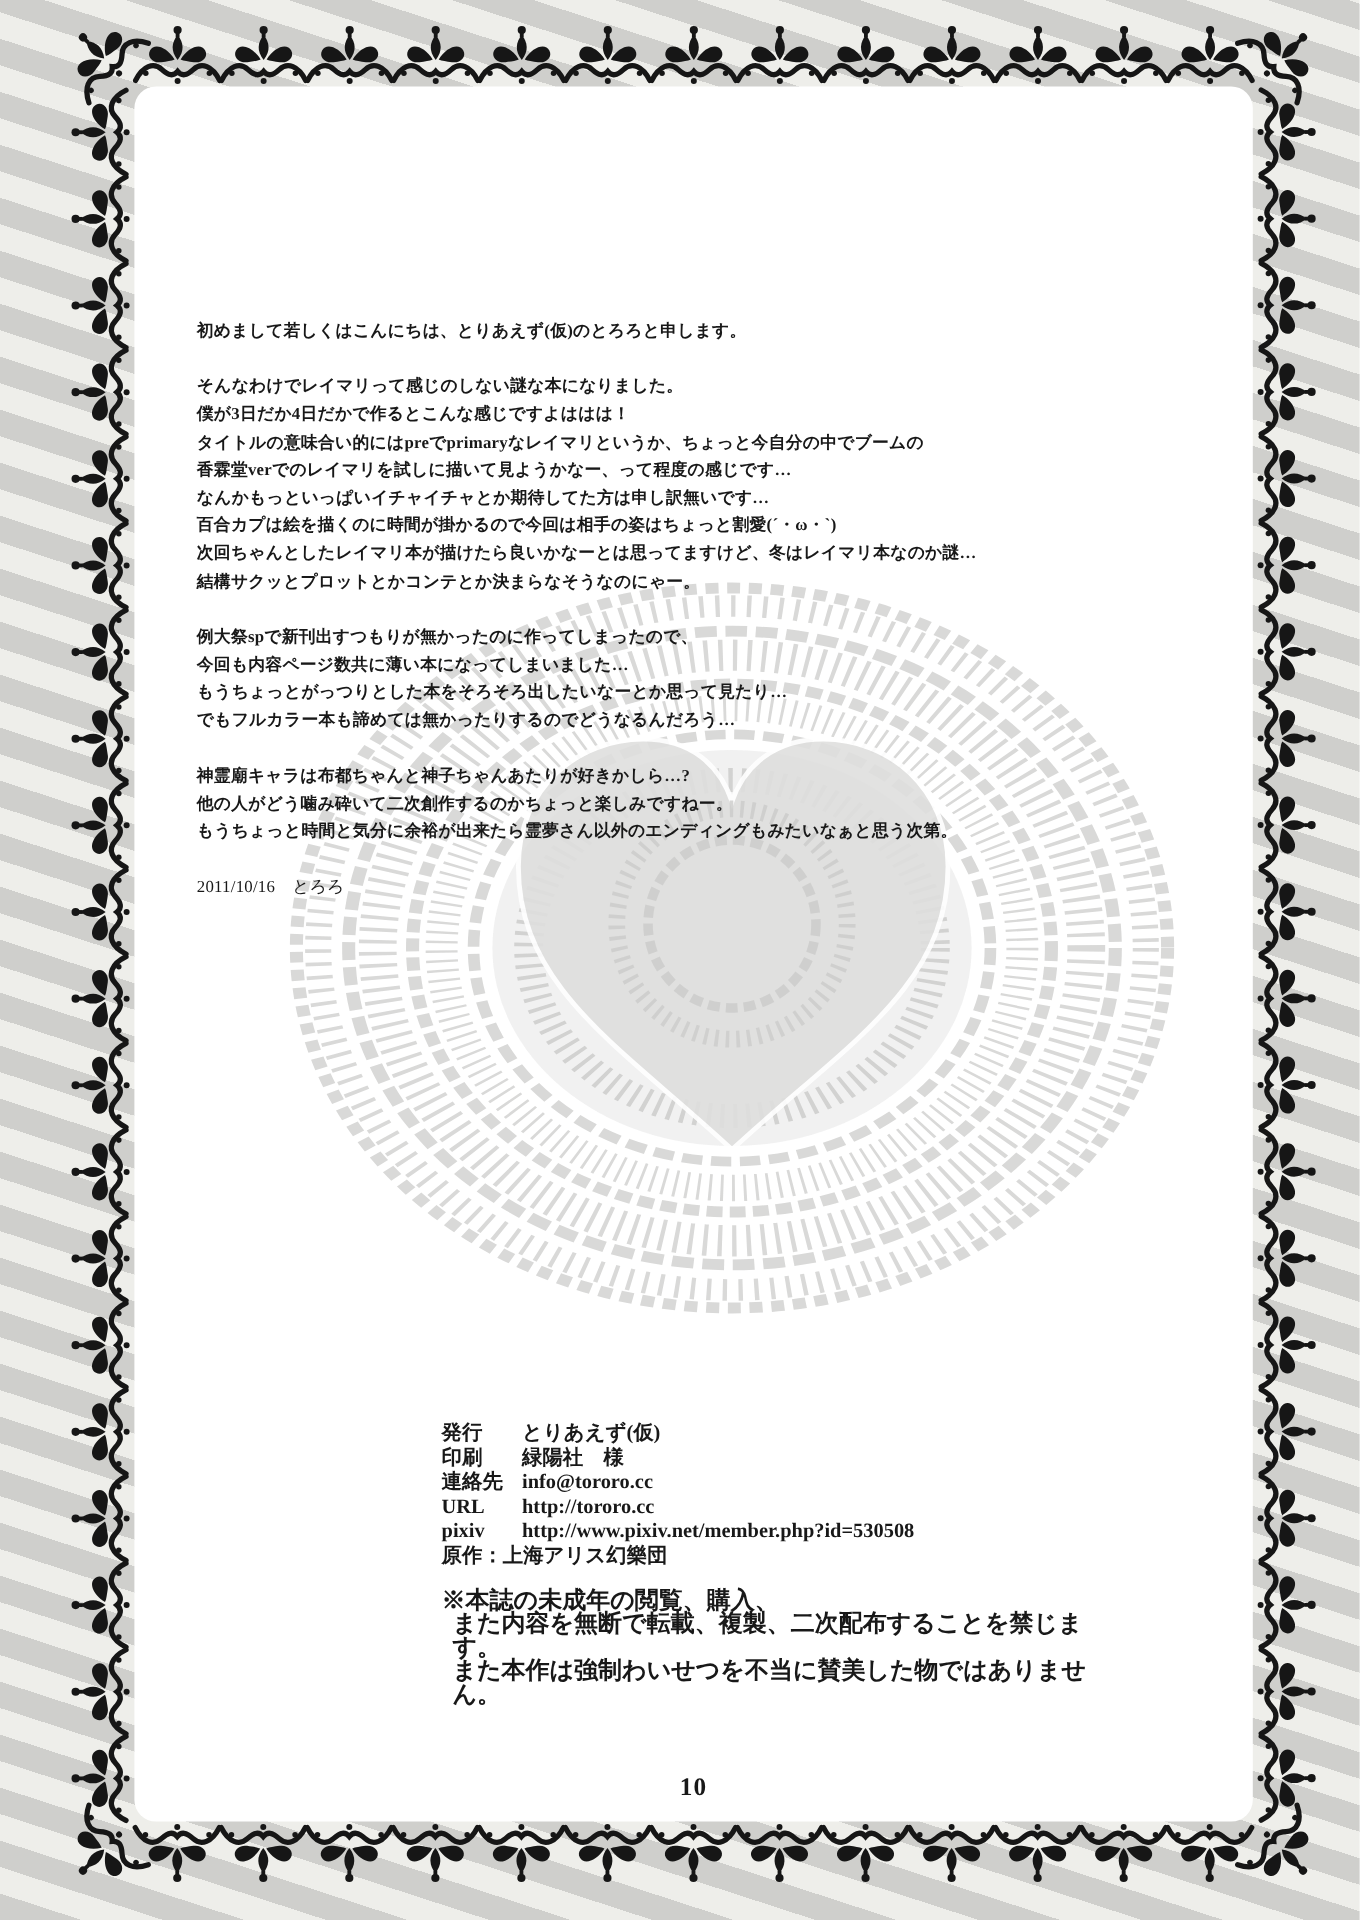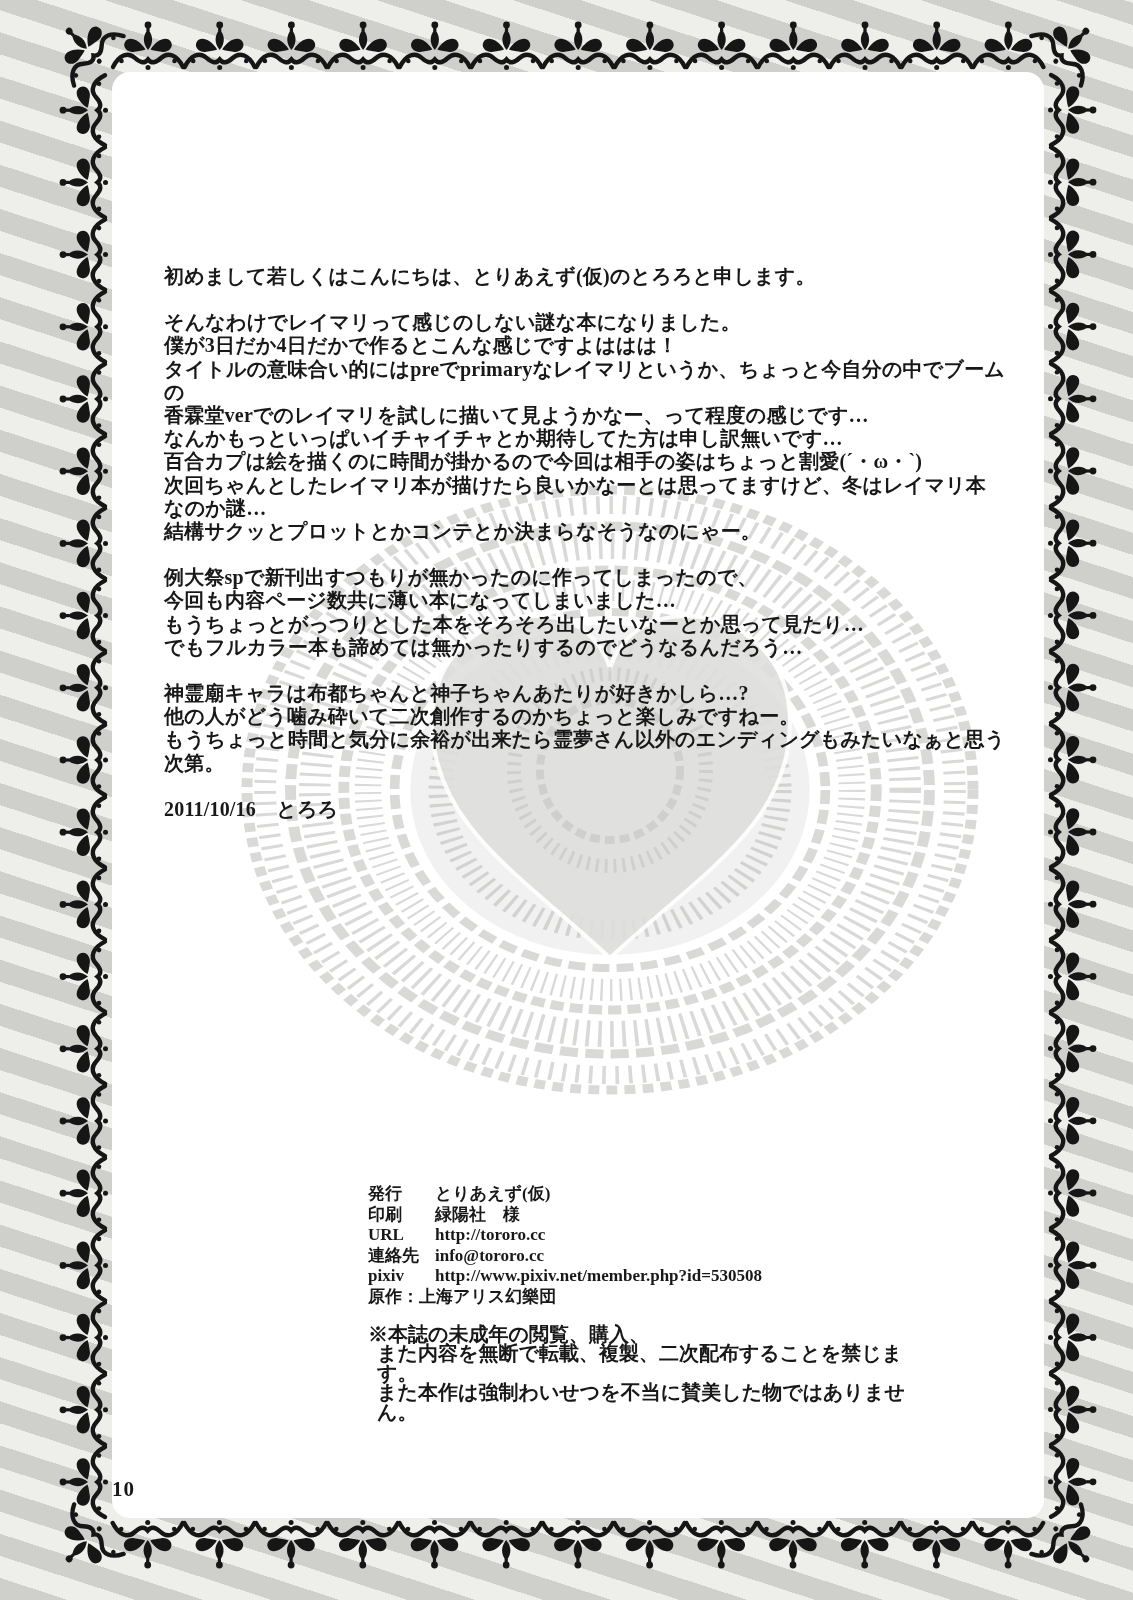--- a/index.html
+++ b/index.html
@@ -10,34 +10,34 @@
     color:#181818;
   }
   .panel{
     position:absolute;left:112px;top:72px;width:932px;height:1446px;
     background:#ffffff;border-radius:18px;z-index:1;
   }
   .frame-svg{position:absolute;left:0;top:0;z-index:2;pointer-events:none;}
   .doily-svg{position:absolute;left:0;top:0;z-index:3;pointer-events:none;}
   .afterword{
     position:absolute;left:164px;top:265px;width:842px;z-index:4;
-    font-size:20px;line-height:23.2px;font-weight:600;letter-spacing:0.2px;
+    font-size:14px;line-height:23.2px;font-weight:600;letter-spacing:0.2px;
   }
   .afterword p{margin:0 0 23px 0;}
-  .signature{margin-top:10px;font-weight:700;}
+  .signature{margin-top:10px;font-weight:400;}
   .colophon{
     position:absolute;left:368px;top:1184px;width:560px;z-index:4;
     font-size:17px;line-height:20.6px;font-weight:600;
   }
   .colophon-title{margin:0 0 1px 0;}
   .col-row .label{display:inline-block;min-width:67px;}
   .disclaimer{margin-top:17px;font-size:20px;line-height:19.6px;}
   .disclaimer .dline:not(:first-child){padding-left:9px;}
   .page-number{
-    position:absolute;left:112px;top:1477px;width:932px;text-align:left;
+    position:absolute;left:112px;top:1477px;width:932px;text-align:center;
     font-size:21px;z-index:4;font-weight:600;letter-spacing:1px;
   }
 </style>
 </head>
 <body>
 
 <div class="panel"></div>
 
 <svg class="frame-svg" id="frame-svg" width="1133" height="1600" viewBox="0 0 1133 1600" aria-hidden="true">
   <defs>
@@ -151,22 +151,22 @@
       <p>例大祭spで新刊出すつもりが無かったのに作ってしまったので、<br>今回も内容ページ数共に薄い本になってしまいました…<br>もうちょっとがっつりとした本をそろそろ出したいなーとか思って見たり…<br>でもフルカラー本も諦めては無かったりするのでどうなるんだろう…</p>
       <p>神霊廟キャラは布都ちゃんと神子ちゃんあたりが好きかしら…?<br>他の人がどう噛み砕いて二次創作するのかちょっと楽しみですねー。<br>もうちょっと時間と気分に余裕が出来たら霊夢さん以外のエンディングもみたいなぁと思う次第。</p>
     </div>
   <div class="signature">2011/10/16　とろろ</div>
 </div>
 
 <div class="colophon">
   <div>
       <div class="col-row"><span class="label">発行</span><span class="value">とりあえず(仮)</span></div>
       <div class="col-row"><span class="label">印刷</span><span class="value">緑陽社　様</span></div>
+      <div class="col-row"><span class="label">連絡先</span><span class="value">info@tororo.cc</span></div>
       <div class="col-row"><span class="label">URL</span><span class="value">http://tororo.cc</span></div>
-      <div class="col-row"><span class="label">連絡先</span><span class="value">info@tororo.cc</span></div>
       <div class="col-row"><span class="label">pixiv</span><span class="value">http://www.pixiv.net/member.php?id=530508</span></div>
     </div>
   <div class="original">原作：上海アリス幻樂団</div>
   <div class="disclaimer">
       <div class="dline">※本誌の未成年の閲覧、購入、</div>
       <div class="dline">また内容を無断で転載、複製、二次配布することを禁じます。</div>
       <div class="dline">また本作は強制わいせつを不当に賛美した物ではありません。</div>
     </div>
 </div>
 

